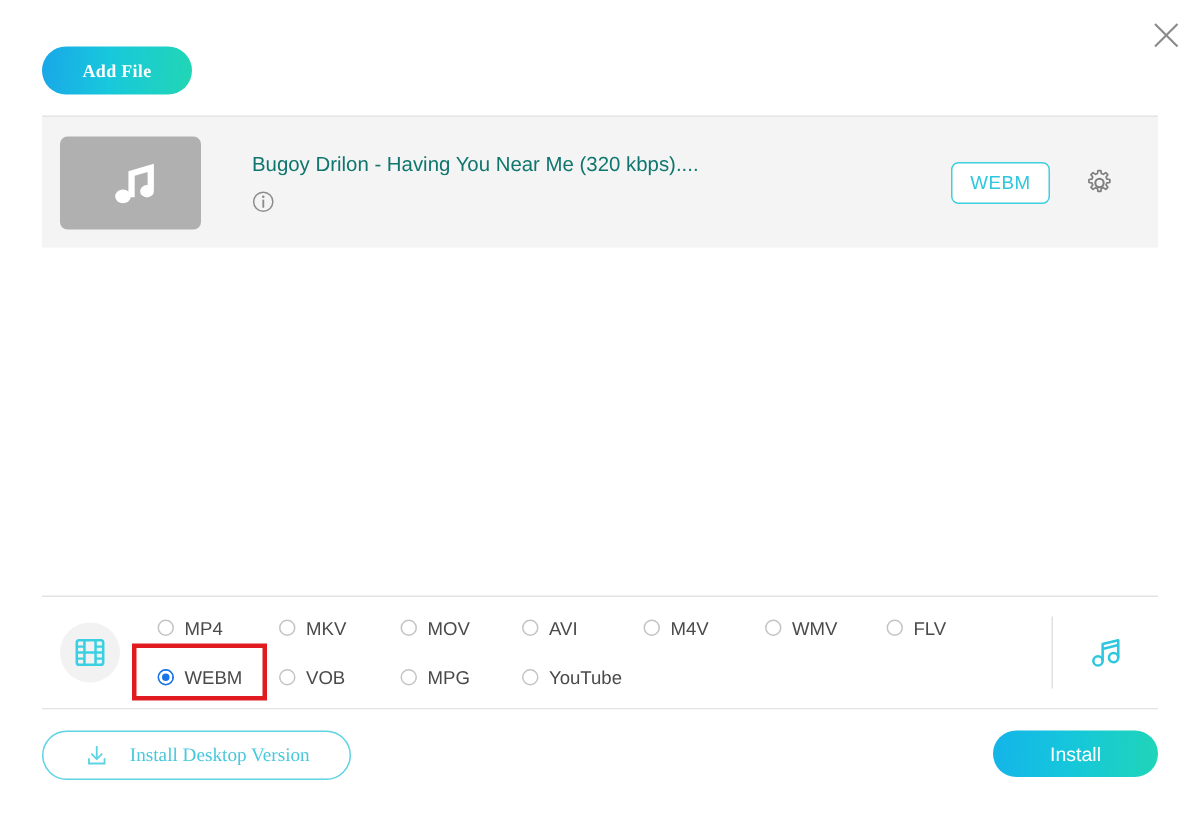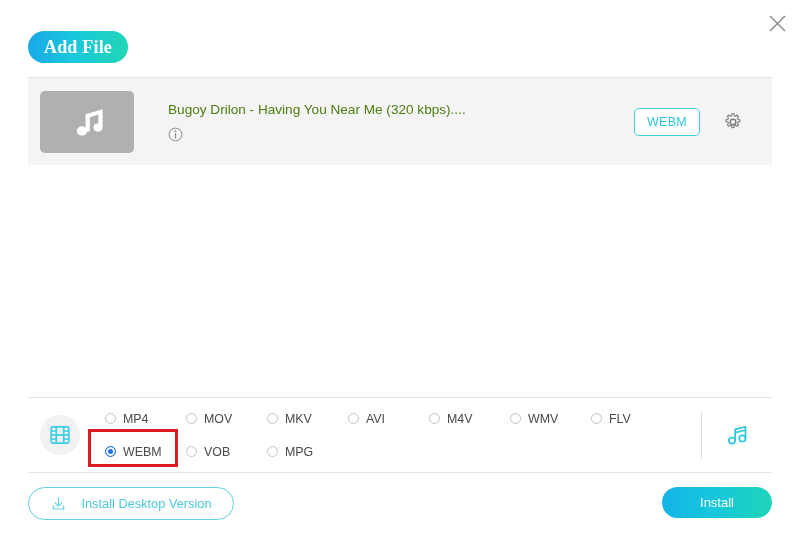--- a/index.html
+++ b/index.html
@@ -40,21 +40,21 @@
     display: inline-flex;
     align-items: center;
     justify-content: center;
     width: 100px;
     height: 32px;
     border-radius: 18px;
     background: linear-gradient(95deg, #19a7e8 0%, #18c8dc 45%, #21d6b4 100%);
     color: #ffffff;
     font-family: "Liberation Serif", serif;
     font-weight: bold;
-    font-size: 18px;
+    font-size: 12px;
     border: none;
     cursor: pointer;
     letter-spacing: .2px;
   }
 
   
   #file-list {
     position: absolute;
     left: 28px;
     top: 77px;
@@ -80,21 +80,21 @@
     justify-content: center;
     margin-left: 2px;
   }
   .file-meta {
     flex: 1 1 auto;
     padding-left: 34px;
     min-width: 0;
   }
   .file-title {
     font-size: 13.6px;
-    color: #4d7c0f;
+    color: #0f766e;
     white-space: nowrap;
     overflow: hidden;
     text-overflow: ellipsis;
     margin-bottom: 10px;
   }
   .info-icon { display: block; }
   .fmt-badge {
     border: 1px solid #3fd0e0;
     color: #2ec7dd;
     border-radius: 5px;
@@ -216,20 +216,21 @@
     border: 1px solid #5ed3e4;
     border-radius: 17px;
     background: #ffffff;
     color: #49c8de;
     font-size: 12.8px;
     display: flex;
     align-items: center;
     justify-content: center;
     cursor: pointer;
     box-sizing: border-box;
+    font-family: Liberation Serif, serif;
   }
   #install-btn .dl-icon { margin-right: 14px; display: block; }
   #convert-btn {
     position: absolute;
     left: 662px;
     top: 487px;
     width: 110px;
     height: 31px;
     border-radius: 16px;
     border: none;
@@ -300,28 +301,28 @@
     </svg>
   </div>
 
   <div id="format-grid">
       <div class="fmt-opt">
         <span class="radio"></span>
         <span>MP4</span>
       </div>
       <div class="fmt-opt">
         <span class="radio"></span>
+        <span>MKV</span>
+      </div>
+      <div class="fmt-opt">
+        <span class="radio"></span>
         <span>MOV</span>
       </div>
       <div class="fmt-opt">
         <span class="radio"></span>
-        <span>MKV</span>
-      </div>
-      <div class="fmt-opt">
-        <span class="radio"></span>
         <span>AVI</span>
       </div>
       <div class="fmt-opt">
         <span class="radio"></span>
         <span>M4V</span>
       </div>
       <div class="fmt-opt">
         <span class="radio"></span>
         <span>WMV</span>
       </div>
@@ -333,20 +334,24 @@
         <span class="radio"></span>
         <span>WEBM</span>
       </div>
       <div class="fmt-opt">
         <span class="radio"></span>
         <span>VOB</span>
       </div>
       <div class="fmt-opt">
         <span class="radio"></span>
         <span>MPG</span>
+      </div>
+      <div class="fmt-opt">
+        <span class="radio"></span>
+        <span>YouTube</span>
       </div>
     </div>
 
   <div id="fmt-divider"></div>
 
   <div id="audio-icon-wrap">
     <svg width="28" height="28" viewBox="0 0 28 28">
       <circle cx="9" cy="19.6" r="3.1" fill="none" stroke="#2ec7dd" stroke-width="1.7"></circle>
       <circle cx="19.4" cy="17.4" r="3.1" fill="none" stroke="#2ec7dd" stroke-width="1.7"></circle>
       <path d="M12.1 19.6V8.4l10.4-2.6v11.6" fill="none" stroke="#2ec7dd" stroke-width="1.7" stroke-linejoin="round"></path>

